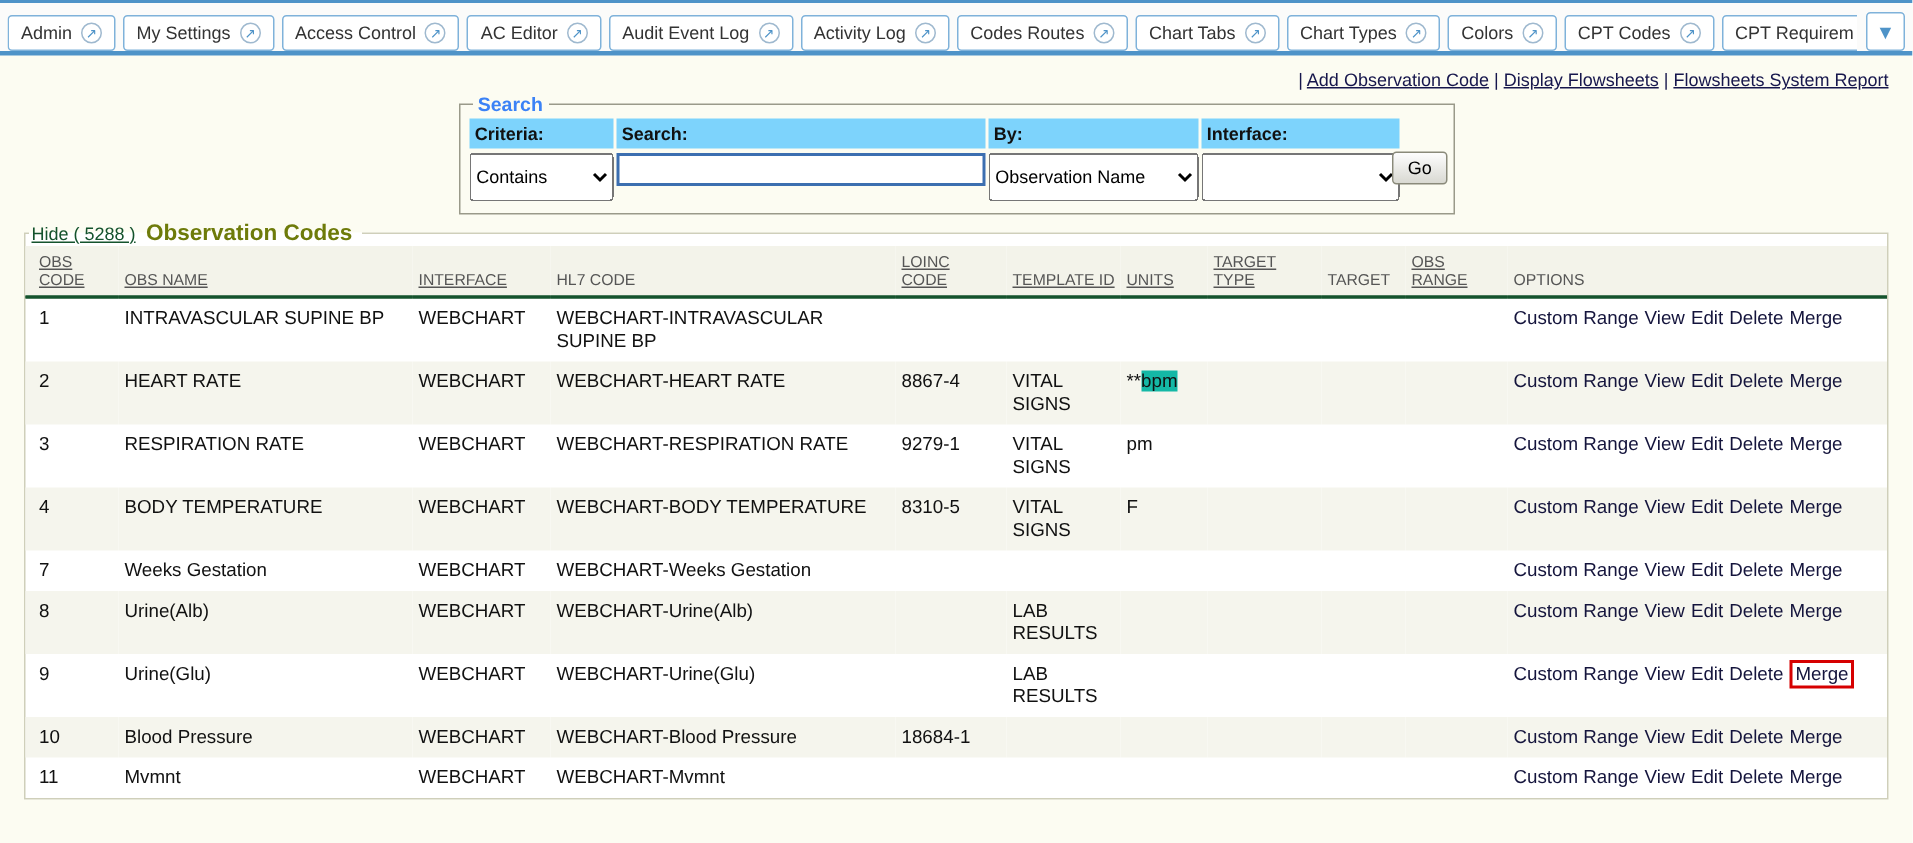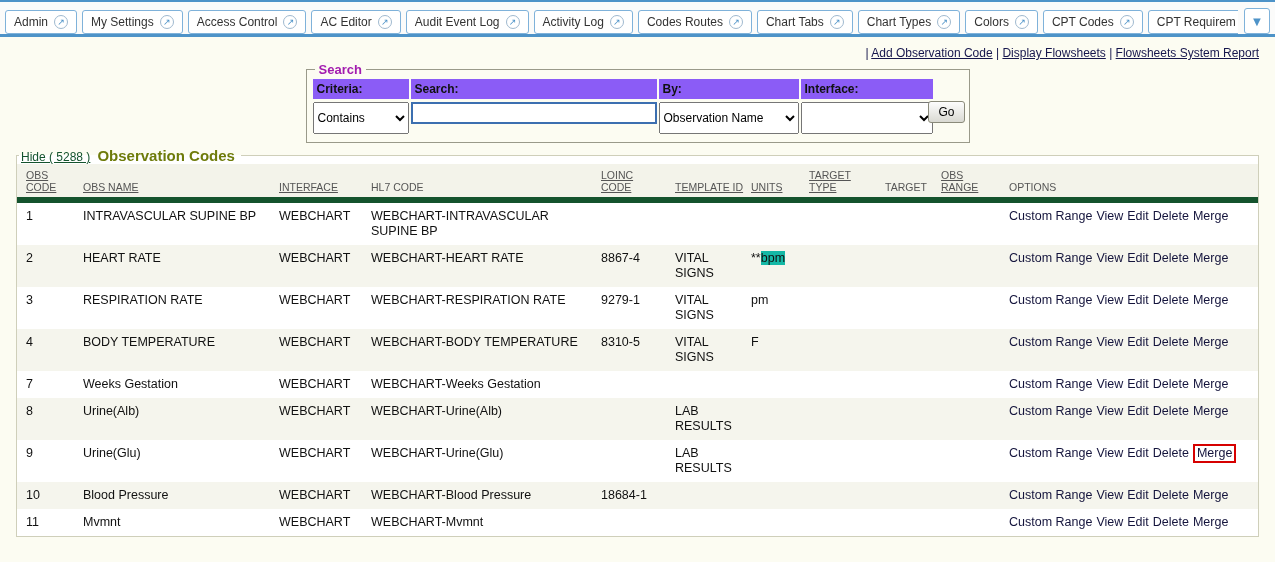--- a/index.html
+++ b/index.html
@@ -20,39 +20,39 @@
                   border-radius: 3px; color: #4e93c8; font-size: 13px; font-weight: bold;
                   margin-left: 6px; cursor: pointer; flex: 0 0 auto; line-height: 1; }
 
   
   .top-links { text-align: right; padding: 9px 16px 2px; color: #16164c; }
   .top-link { color: #16164c; text-decoration: underline; text-align: right; }
   .sep { color: #16164c; }
 
   
   .search-fs { width: 664px; margin: 0 auto; border: 1px solid #9a9a8a; padding: 2px 6px 8px; position: relative; }
-  .search-fs legend { color: #a21caf; font-weight: bold; font-size: 13px; padding: 0 4px; margin-left: 2px; }
+  .search-fs legend { color: #3b82f6; font-weight: bold; font-size: 13px; padding: 0 4px; margin-left: 2px; }
   .search-grid { display: grid; grid-template-columns: 96px 246px 140px 132px; column-gap: 2px; row-gap: 3px; }
-  .s-lbl { background: #8b5cf6; font-weight: bold; padding: 3px 4px; }
+  .s-lbl { background: #7dd3fc; font-weight: bold; padding: 3px 4px; }
   .s-ctl select { width: 100%; height: 32px; font-size: 12px; font-family: "Liberation Sans", sans-serif; }
   #search-input { width: 100%; height: 22px; border: 2px solid #3c6fb0; padding: 0 3px;
                   font-size: 12px; font-family: "Liberation Sans", sans-serif; }
   .go-btn { position: absolute; right: 4px; top: 24px; padding: 3px 9px; font-size: 12px;
             border: 1px solid #8a8a7a; border-radius: 3px;
             background: linear-gradient(#fdfdfd, #d9d9d2); cursor: pointer; }
 
   
   .oc-fs { margin: 4px 16px 0; border: 1px solid #cfcfba; background: #fff; padding: 0; }
   .oc-fs legend { margin-left: 2px; padding: 0 6px 0 2px; }
   .hide-link { color: #14532d; text-decoration: underline; font-size: 12px; margin-right: 7px; }
   .oc-title { color: #6e7b0a; font-weight: bold; font-size: 15px; }
 
   table { border-collapse: collapse; width: 100%; table-layout: fixed; }
   thead th { background: #f3f3ea; color: #555; font-size: 10.5px; font-weight: normal; text-align: left;
-             vertical-align: bottom; padding: 5px 4px 4px; white-space: pre; border-bottom: 6px solid #14532d; }
+             vertical-align: bottom; padding: 5px 4px 4px; white-space: pre; border-bottom: 2px solid #14532d; }
   th .th-link { text-decoration: underline; color: #555; white-space: pre; }
   td { vertical-align: top; padding: 6px 4px; font-size: 12.5px; line-height: 15px; }
   th:first-child, td:first-child { padding-left: 9px; }
   tr.alt { background: #f5f5ed; }
   .opt-link { color: #14143c; text-decoration: none; margin-right: 4px; white-space: nowrap; display: inline-block; }
   .red-box { border: 2px solid #d60000; padding: 0 2px; margin-top: -2px; }
   .hl { background: #14b8a6; }
 </style>
 </head>
 <body>

